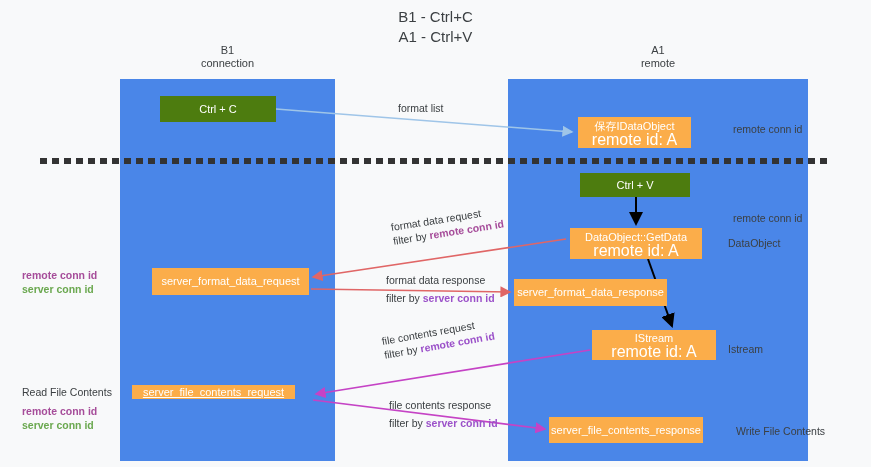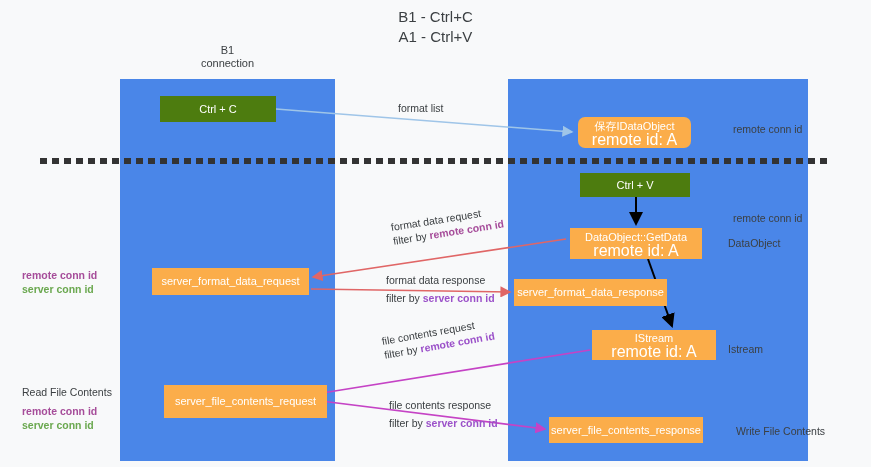--- a/index.html
+++ b/index.html
@@ -42,27 +42,27 @@
     position:absolute;display:flex;flex-direction:column;
     align-items:center;justify-content:center;
     font-size:11px;line-height:13px;color:#ffffff;text-align:center;
     box-sizing:border-box;padding:2px 4px;
   }
   .node.green{background:#4d7c0f;}
   .node.orange{background:#fbad4a;}
   .node .l2{font-size:16px;}
 
   #n-ctrlc{left:160px;top:96px;width:116px;height:26px;}
-  #n-idataobject{left:578px;top:117px;width:113px;height:31px;border-radius:7px;}
+  #n-idataobject{left:578px;top:117px;width:113px;height:31px;}
   #n-ctrlv{left:580px;top:173px;width:110px;height:24px;}
   #n-getdata{left:570px;top:228px;width:132px;height:31px;}
   #n-fmt-req{left:152px;top:268px;width:157px;height:27px;}
   #n-fmt-resp{left:514px;top:279px;width:153px;height:27px;}
   #n-istream{left:592px;top:330px;width:124px;height:30px;}
-  #n-file-req{left:164px;top:385px;width:163px;height:33px;}
+  #n-file-req{left:132px;top:385px;width:163px;height:14px;text-decoration:underline;}
   #n-file-resp{left:549px;top:417px;width:154px;height:26px;}
 
   
   .edge-label{
     position:absolute;font-size:10.5px;line-height:14px;color:#3c4043;
     white-space:nowrap;
   }
   .edge-label .hi-purple{color:#a64d9a;font-weight:bold;}
   .edge-label .hi-violet{color:#9b51c9;font-weight:bold;}
   .rot-up{transform:rotate(-9deg);transform-origin:left center;}
@@ -99,20 +99,22 @@
 <div id="stage">
 
   <div id="title">B1 - Ctrl+C
 A1 - Ctrl+V</div>
 
   <div class="lane" id="lane-b1"></div>
   <div class="lane" id="lane-a1"></div>
 
   <div class="lane-head" id="head-b1" style="white-space:pre-line">B1
 connection</div>
+  <div class="lane-head" id="head-a1" style="white-space:pre-line">A1
+remote</div>
 
   <svg id="edges" viewBox="0 0 871 467">
     <defs>
       <marker id="ar-blue" markerWidth="7" markerHeight="7" refX="6" refY="3.5" orient="auto">
         <polygon points="0 0, 7 3.5, 0 7" fill="#9fc5e8"></polygon>
       </marker>
       <marker id="ar-red" markerWidth="7" markerHeight="7" refX="6" refY="3.5" orient="auto">
         <polygon points="0 0, 7 3.5, 0 7" fill="#e06666"></polygon>
       </marker>
       <marker id="ar-mag" markerWidth="7" markerHeight="7" refX="6" refY="3.5" orient="auto">

